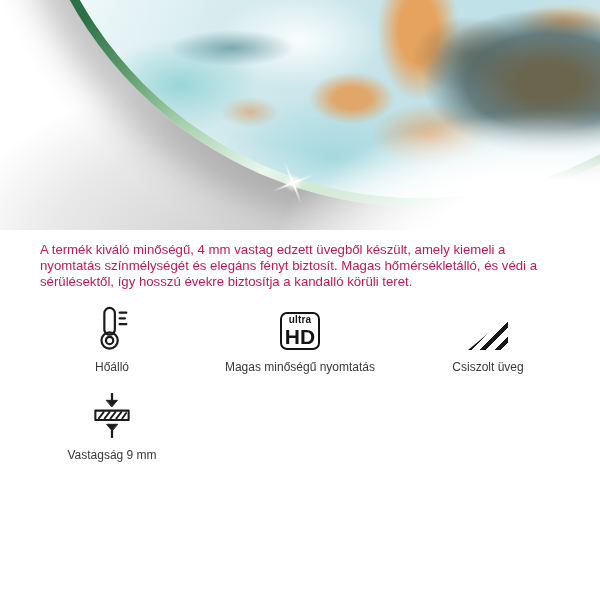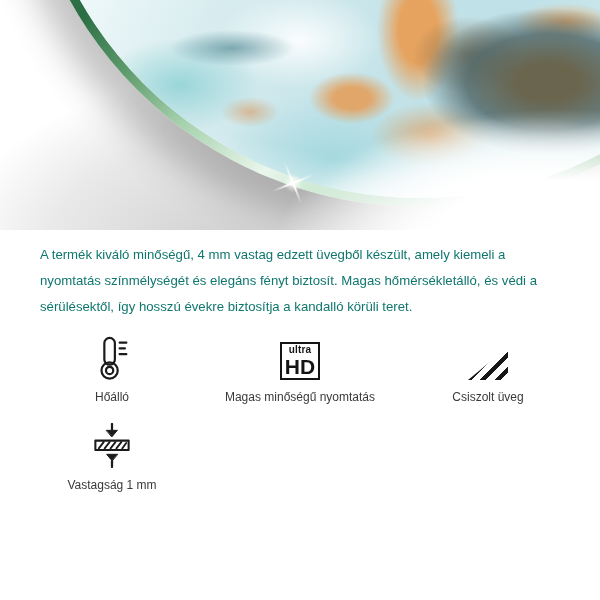--- a/index.html
+++ b/index.html
@@ -67,41 +67,41 @@
   .content { padding:0 40px; }
   .title {
     margin:5px 0 0;
     font-family:"Liberation Serif","DejaVu Serif",serif;
     font-weight:400; font-size:27px; line-height:34px;
     color:#1d1d1d; letter-spacing:.2px;
   }
   .title span { display:block; }
   .desc {
     margin:12px 0 0; max-width:522px;
-    font-size:13.2px; line-height:26px; color:#0f766e;
+    font-size:13.2px; line-height:16px; color:#be185d;
   }
 
   
   .features {
     display:grid; grid-template-columns:repeat(3,1fr);
     margin-top:14px; padding:0 18px; row-gap:18px;
   }
   .feature { display:flex; flex-direction:column; align-items:center; text-align:center; }
   .icon-box { height:46px; display:flex; align-items:flex-end; justify-content:center; }
   .feature-label { margin-top:10px; font-size:12px; color:#3a3a3a;text-align:right; }
 
   svg.ic { display:block; }
   svg.ic path, svg.ic rect, svg.ic circle, svg.ic polyline {
     fill:none; stroke:#1b1b1b; stroke-width:2.3;
     stroke-linecap:round; stroke-linejoin:round;
   }
   svg.ic .fill { fill:#1b1b1b; stroke:#1b1b1b; stroke-width:1; }
 
   .uhd {
-    width:40px; height:38px; border:2.6px solid #141414; border-radius:0;
+    width:40px; height:38px; border:2.6px solid #141414; border-radius:7px;
     display:flex; flex-direction:column; align-items:center; justify-content:center;
     line-height:1; color:#141414; background:#fff;
   }
   .uhd .t { font-size:10px; font-weight:700; letter-spacing:.2px; }
   .uhd .b { font-size:21px; font-weight:800; margin-top:1px; }
 
   .stripes {
     width:40px; height:33px;
     background:repeating-linear-gradient(135deg, #171717 0 4.5px, transparent 4.5px 10.5px);
     clip-path:polygon(0 100%, 100% 0, 100% 100%);
@@ -165,16 +165,16 @@
     <div class="icon-box">
       <svg class="ic" width="40" height="45" viewBox="0 0 40 46">
         <path d="M20 1v6"></path>
         <path class="fill" d="M14.5 7.5h11L20 14z"></path>
         <rect x="3" y="18" width="34" height="9.5" style="stroke-width:2.1"></rect>
         <path d="M6.5 26 L11.5 19.5 M12.5 26 L17.5 19.5 M18.5 26 L23.5 19.5 M24.5 26 L29.5 19.5 M30.5 26 L34.5 20.5" style="stroke-width:1.9"></path>
         <path class="fill" d="M14.5 38.5h11L20 32z" transform="rotate(180 20 35.25)"></path>
         <path d="M20 39v6"></path>
       </svg>
     </div>
-    <div class="feature-label">Vastagság 1 mm</div>
+    <div class="feature-label">Vastagság 9 mm</div>
   </div>
 
 </div>
 
 </body></html>

